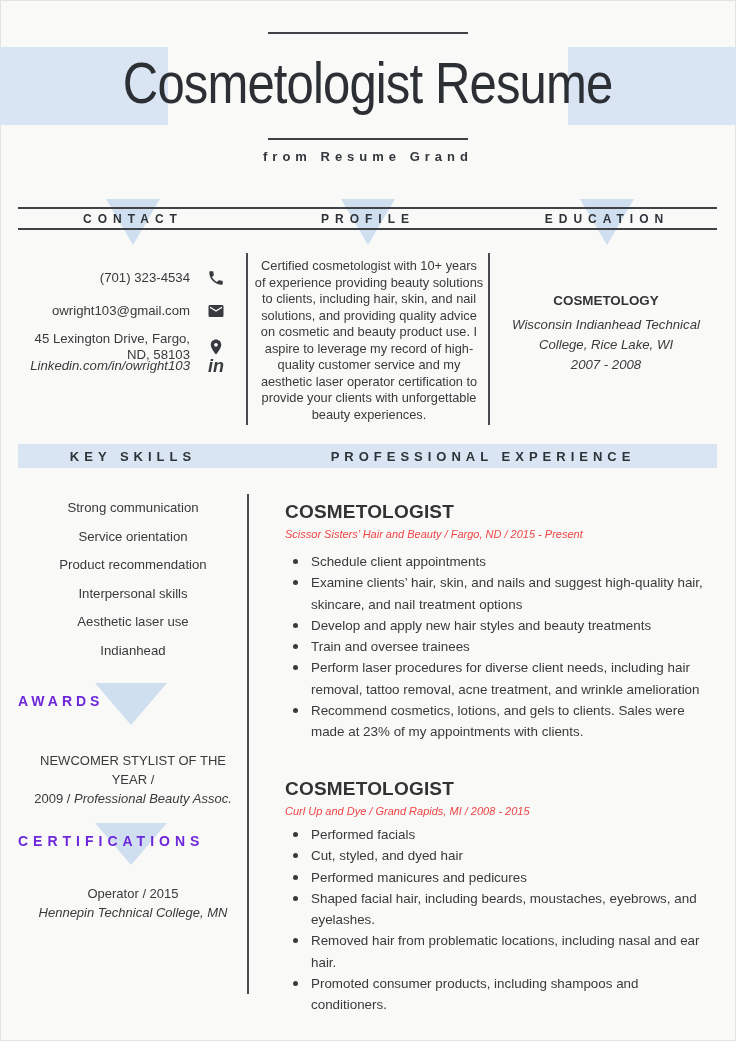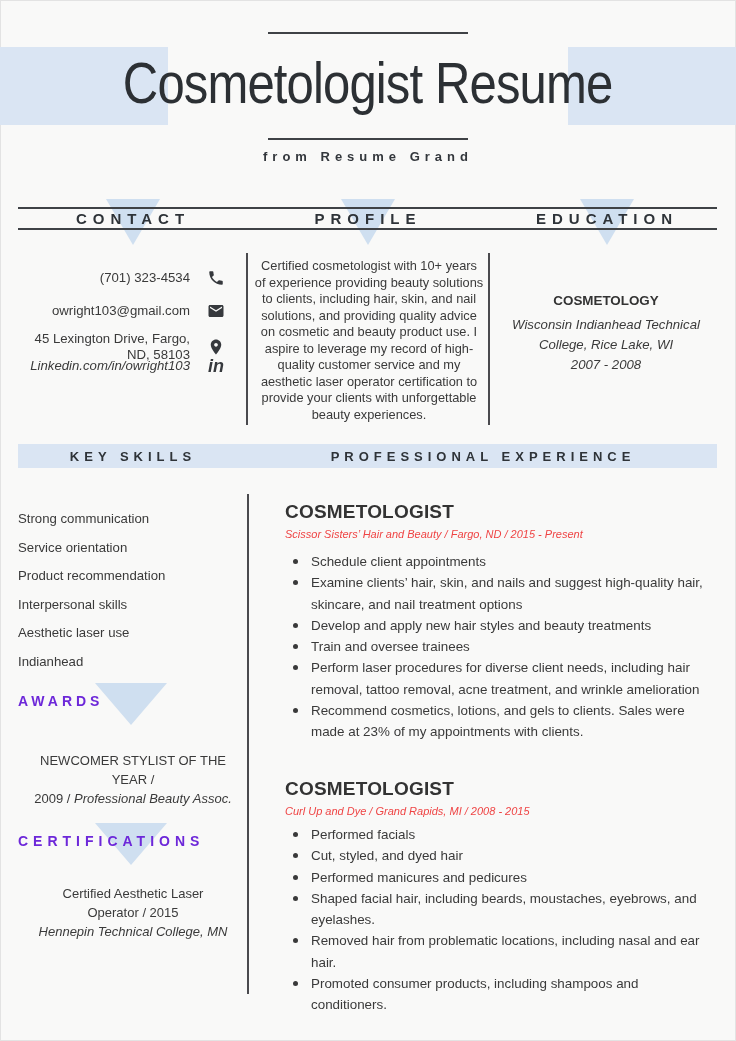--- a/index.html
+++ b/index.html
@@ -10,34 +10,34 @@
     color:#3a3a3a;box-shadow:inset 0 0 0 1px #e3e3e3;
   }
   .hline{position:absolute;background:#3f4246;height:2px;}
   .vline{position:absolute;background:#4a4a4e;width:2px;}
   .accent-rect{position:absolute;background:#dae5f3;top:47px;width:168px;height:78px;}
   .tri{position:absolute;width:0;height:0;border-left:27px solid transparent;border-right:27px solid transparent;border-top:46px solid #cfdff0;z-index:0;}
   .tri-big{border-left:36px solid transparent;border-right:36px solid transparent;border-top:42px solid #cfdff0;}
   .doc-title{position:absolute;left:0;right:0;top:50px;text-align:center;z-index:2;text-decoration:underline;}
   .doc-title span{display:inline-block;font-size:57px;font-weight:500;letter-spacing:-1px;color:#2c3034;transform:scaleX(0.86);white-space:nowrap;}
   .subtitle{position:absolute;left:0;right:0;top:149px;text-align:center;font-size:13px;font-weight:700;letter-spacing:5px;color:#33373c;}
-  .sec-label{position:absolute;top:210px;height:18px;line-height:18px;text-align:center;font-size:15px;font-weight:700;letter-spacing:6px;color:#2e3338;z-index:2;}
+  .sec-label{position:absolute;top:210px;height:18px;line-height:18px;text-align:center;font-size:12px;font-weight:700;letter-spacing:6px;color:#2e3338;z-index:2;}
   .band{position:absolute;left:18px;top:444px;width:699px;height:24px;background:#dae5f3;}
   .band-label{position:absolute;top:449px;text-align:center;font-size:13px;font-weight:700;letter-spacing:5px;color:#2e3338;z-index:2;}
   .contact-row{position:absolute;left:28px;width:199px;display:flex;align-items:center;justify-content:flex-end;gap:15px;}
   .contact-text{text-align:right;font-size:13.2px;line-height:16px;color:#3a3a3a;}
   .icon-box{width:22px;display:flex;justify-content:center;align-items:center;flex-shrink:0;}
   .icon-box svg{fill:#36393d;}
   .linkedin-glyph{font-size:18px;font-weight:700;color:#36393d;line-height:18px;}
   .profile-text{position:absolute;left:254px;top:258px;width:230px;text-align:center;font-size:12.8px;line-height:16.5px;color:#3a3a3a;}
   .edu{position:absolute;left:494px;top:293px;width:224px;text-align:center;}
   .edu-degree{font-size:13.4px;font-weight:700;color:#333;}
   .edu-school{margin-top:7px;font-size:13.2px;font-style:italic;line-height:20px;}
   .edu-dates{font-size:13.2px;font-style:italic;line-height:20px;}
-  .skills{position:absolute;left:18px;top:494px;width:230px;margin-top:11px;}
+  .skills{position:absolute;left:18px;top:494px;width:230px;text-align:center;}
   .skill{height:28.6px;line-height:28.6px;font-size:13.2px;}
   .side-label{position:absolute;left:18px;width:230px;font-size:14px;font-weight:700;letter-spacing:4px;color:#6d28d9;z-index:2;}
   .side-block{position:absolute;left:24px;width:218px;text-align:center;font-size:13px;line-height:19px;}
   .italic{font-style:italic;}
   .xp{position:absolute;left:285px;width:424px;}
   .xp-title{font-size:19px;font-weight:700;color:#333;letter-spacing:0.2px;}
   .xp-meta{margin-top:5px;font-size:11px;font-style:italic;color:#ef4444;}
   .bullets{position:absolute;left:285px;width:424px;}
   .bullet{display:flex;gap:13px;padding-left:8px;line-height:21.3px;font-size:13.4px;}
   .bullet .dot{flex-shrink:0;width:5px;height:5px;border-radius:50%;background:#3a3a3a;margin-top:8px;}
@@ -127,21 +127,20 @@
   <div class="tri tri-big" style="left:95px;top:683px;"></div>
   <div class="side-label" style="top:693px;">AWARDS</div>
   <div class="side-block" style="top:751px;">
     <div>NEWCOMER STYLIST OF THE YEAR /</div>
     <div><span>2009 / </span><span class="italic">Professional Beauty Assoc.</span></div>
   </div>
 
   <div class="tri tri-big" style="left:95px;top:823px;"></div>
   <div class="side-label" style="top:833px;letter-spacing:5px;">CERTIFICATIONS</div>
   <div class="side-block" style="top:884px;">
-    <div>Certified Aesthetic Laser</div>
     <div>Operator / 2015</div>
     <div class="italic">Hennepin Technical College, MN</div>
   </div>
 
   <div class="xp" style="top:501px;">
     <div class="xp-title">COSMETOLOGIST</div>
     <div class="xp-meta">Scissor Sisters’ Hair and Beauty / Fargo, ND / 2015 - Present</div>
   </div>
   <div class="bullets" style="top:551px;">
     <div class="bullet">

